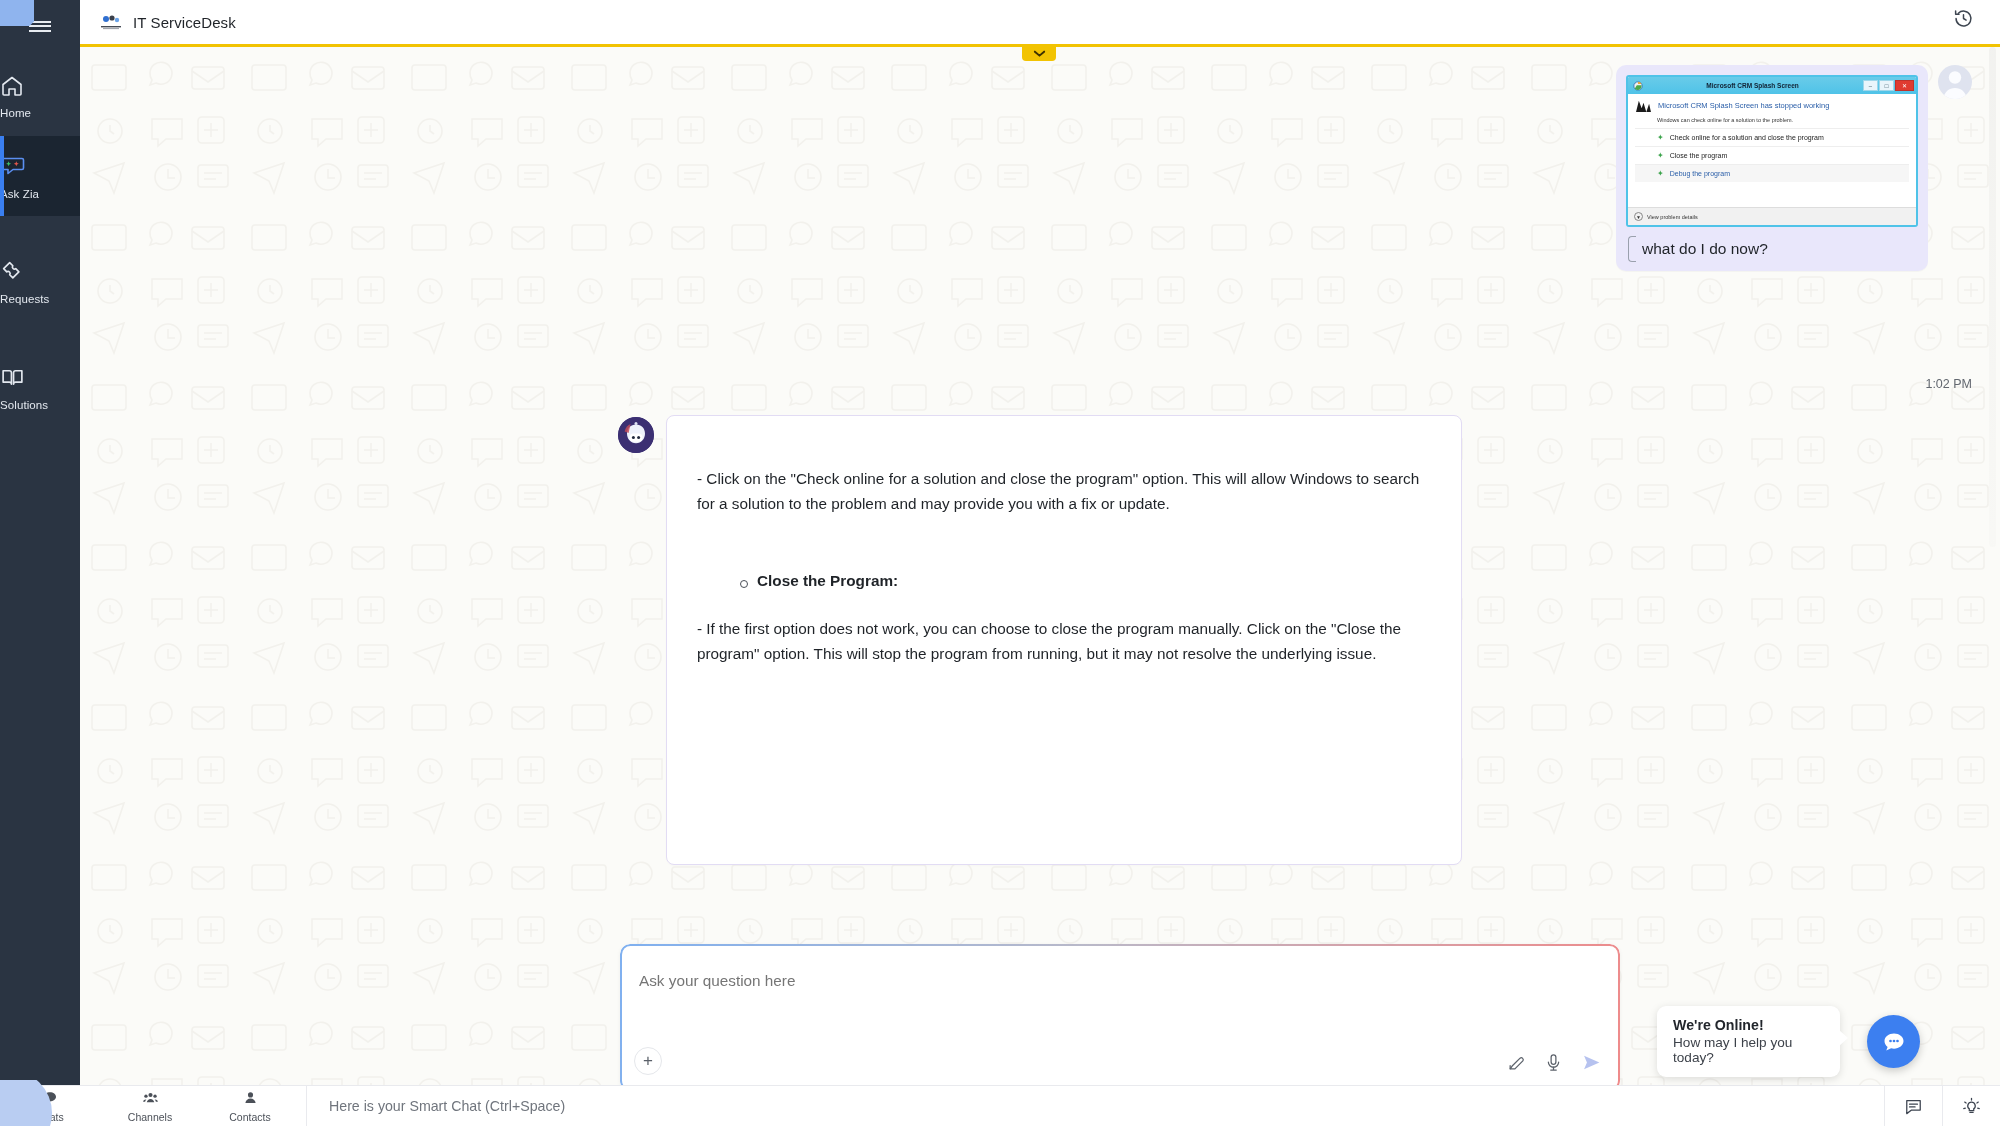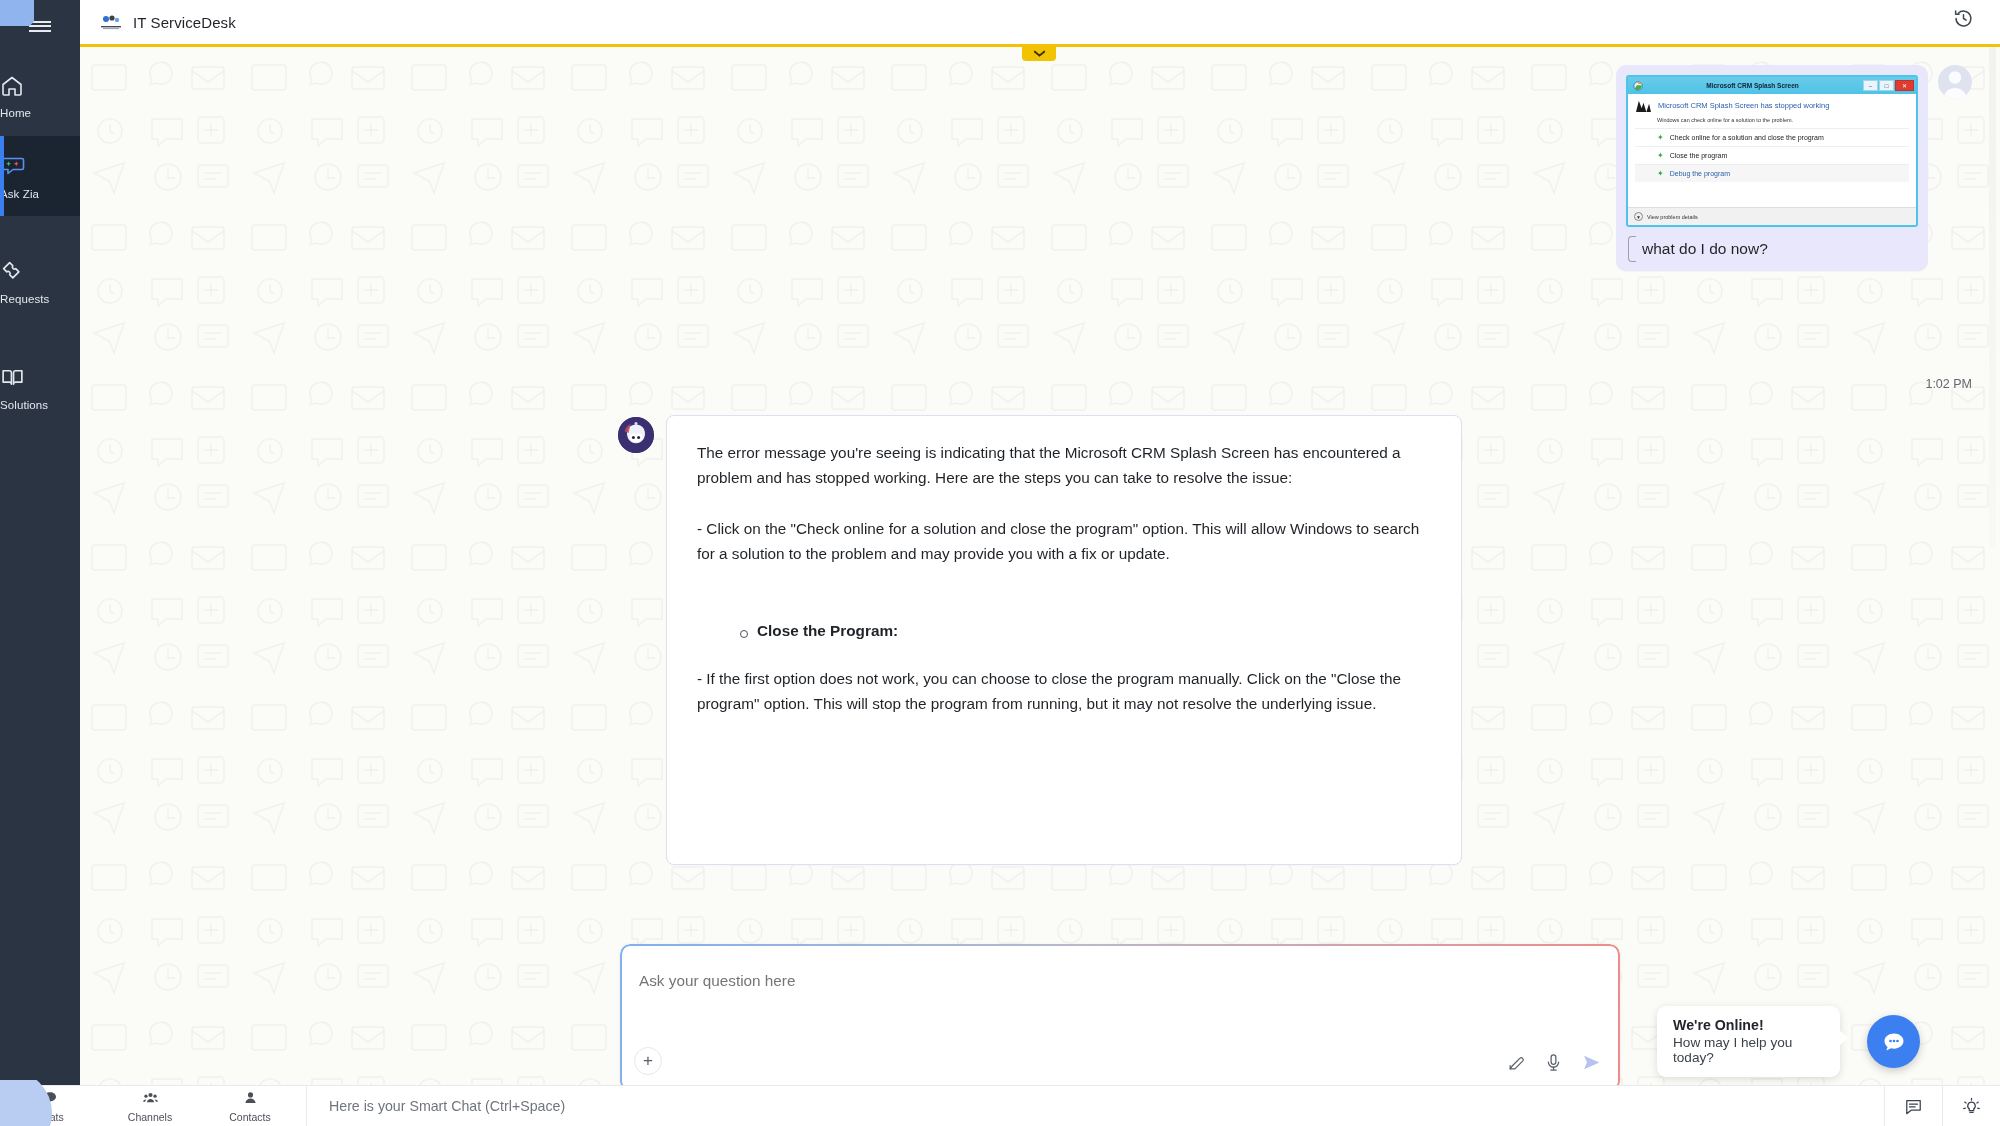--- a/index.html
+++ b/index.html
@@ -472,21 +472,20 @@
             <circle cx="18" cy="18" r="18" fill="#3b2f72"></circle>
             <path d="M18 7.5c5.2 0 9 3.6 9 9.3 0 5.1-3.6 9.4-9 9.4s-9-4.3-9-9.4c0-5.7 3.8-9.3 9-9.3z" fill="#eef1fb"></path>
             <circle cx="18" cy="6.6" r="1.5" fill="#dfe4f5"></circle>
             <rect x="11.5" y="16.5" width="13" height="8.2" rx="4.1" fill="#ffffff"></rect>
             <circle cx="15.4" cy="20.6" r="1.5" fill="#232a3d"></circle>
             <circle cx="20.6" cy="20.6" r="1.5" fill="#232a3d"></circle>
             <path d="M6.6 14.5c.8-4 3.5-6.5 6-7.4l-2 9z" fill="#c04a5a" opacity=".85"></path>
           </svg>
         </div>
         <div class="bubble-bot">
-          <div class="bot-p">The error message you're seeing is indicating that the Microsoft CRM Splash Screen has encountered a problem and has stopped working. Here are the steps you can take to resolve the issue:</div>
 
           <div class="bot-body">- Click on the "Check online for a solution and close the program" option. This will allow Windows to search for a solution to the problem and may provide you with a fix or update.</div>
 
           <div class="bot-h">Close the Program:</div>
           <div class="bot-body">- If the first option does not work, you can choose to close the program manually. Click on the "Close the program" option. This will stop the program from running, but it may not resolve the underlying issue.</div>
 
 
         </div>
       </div>
 

